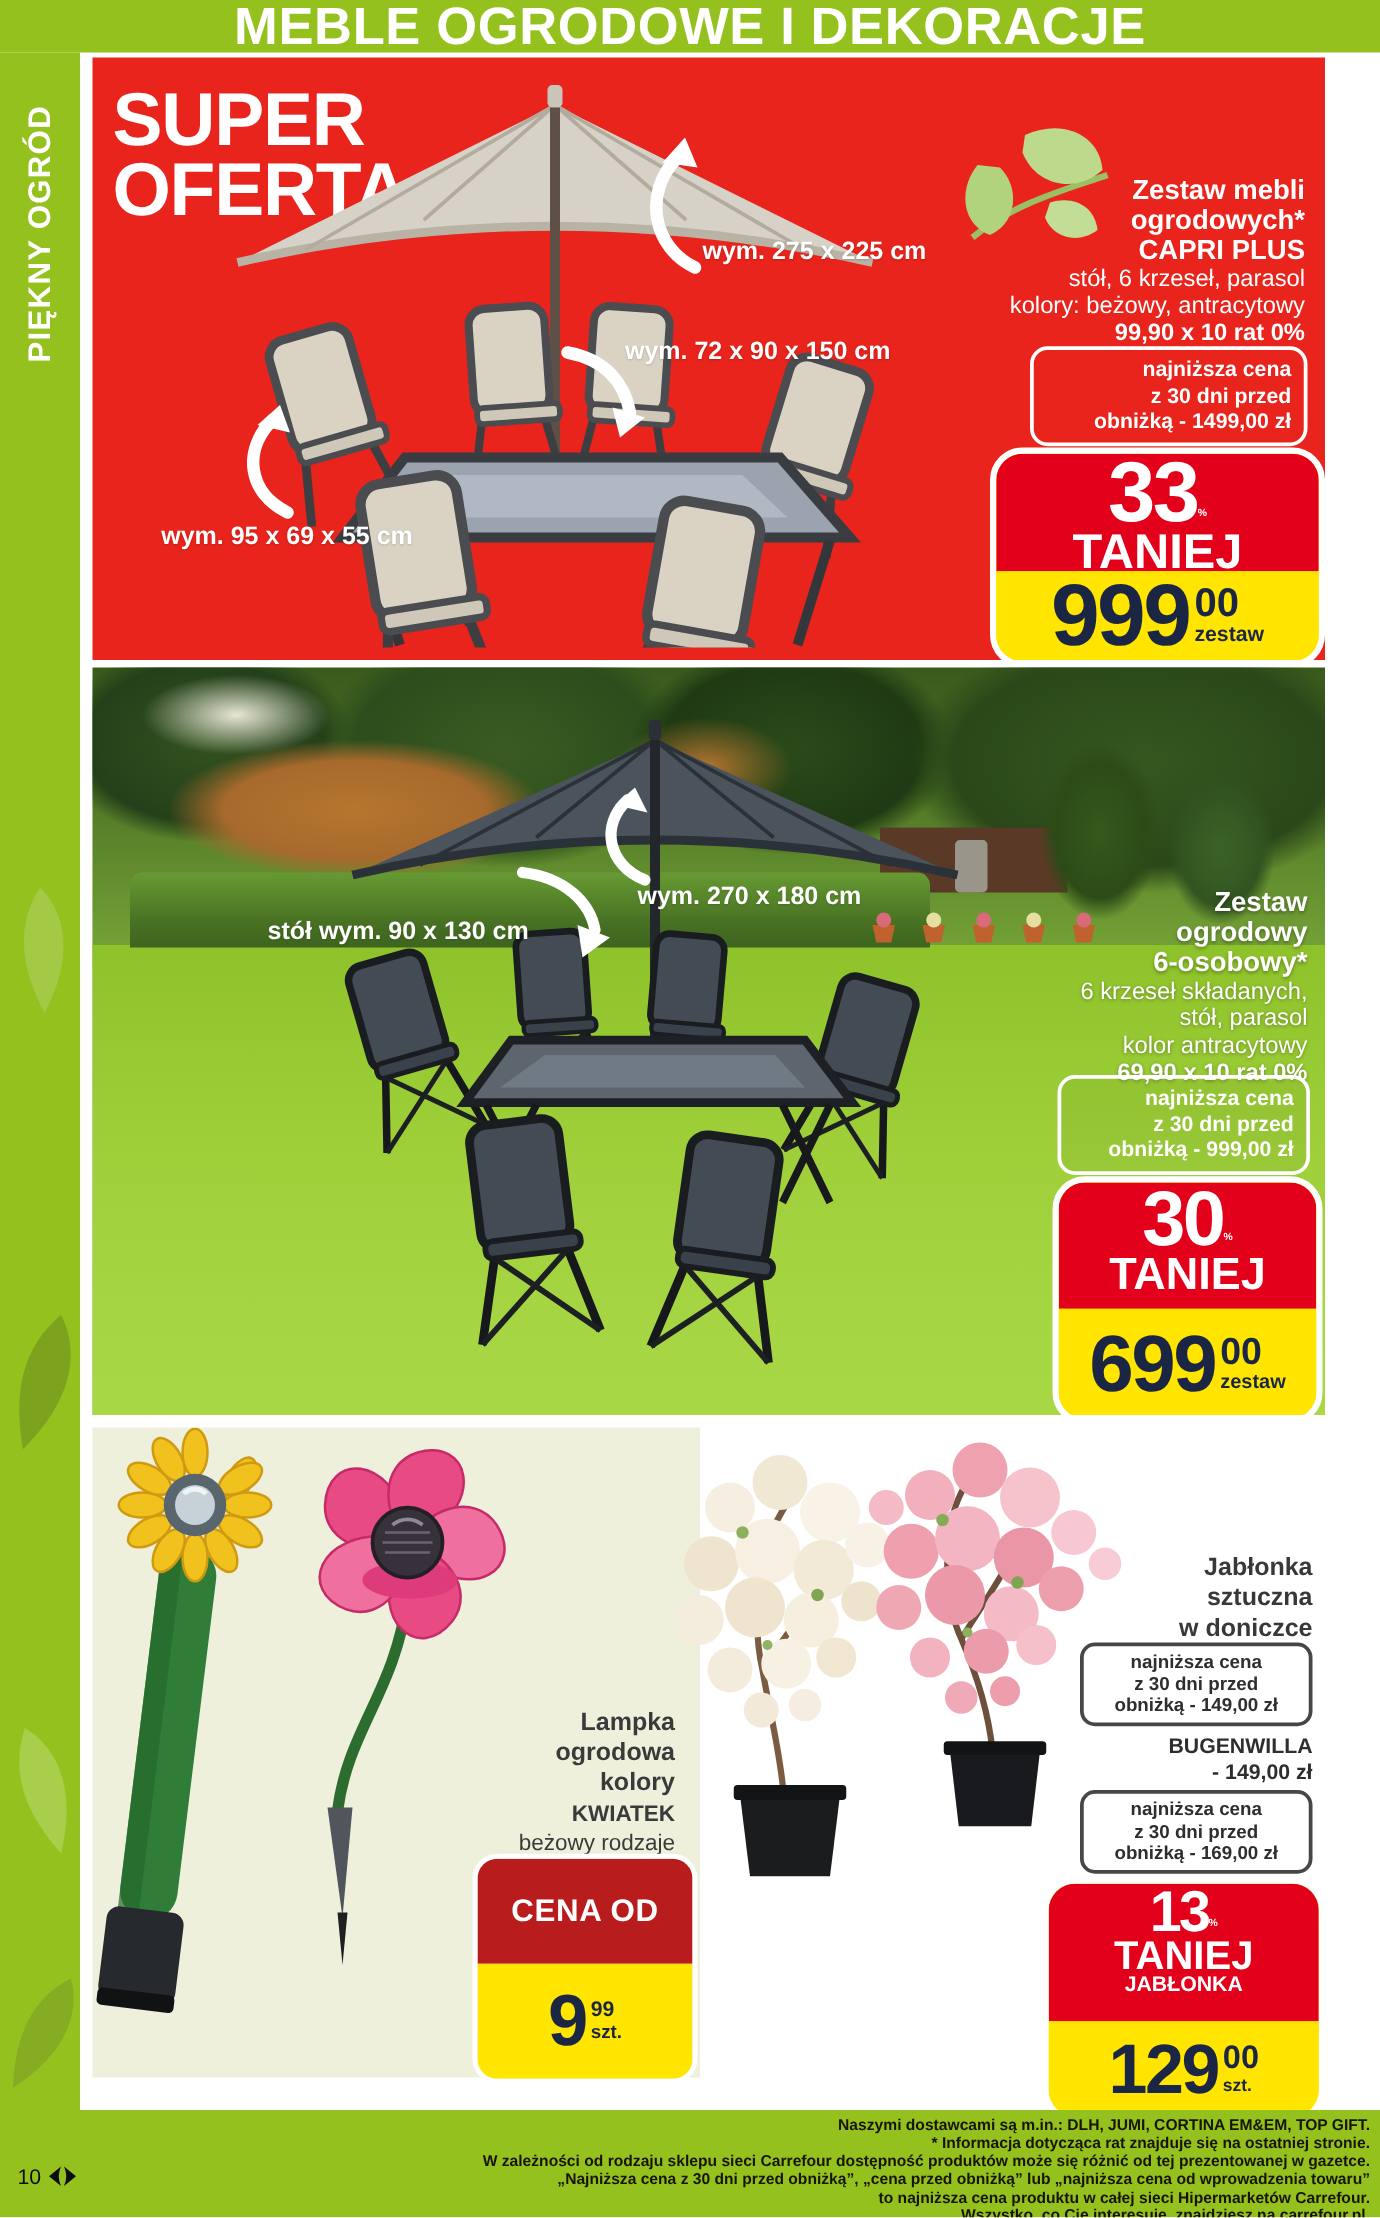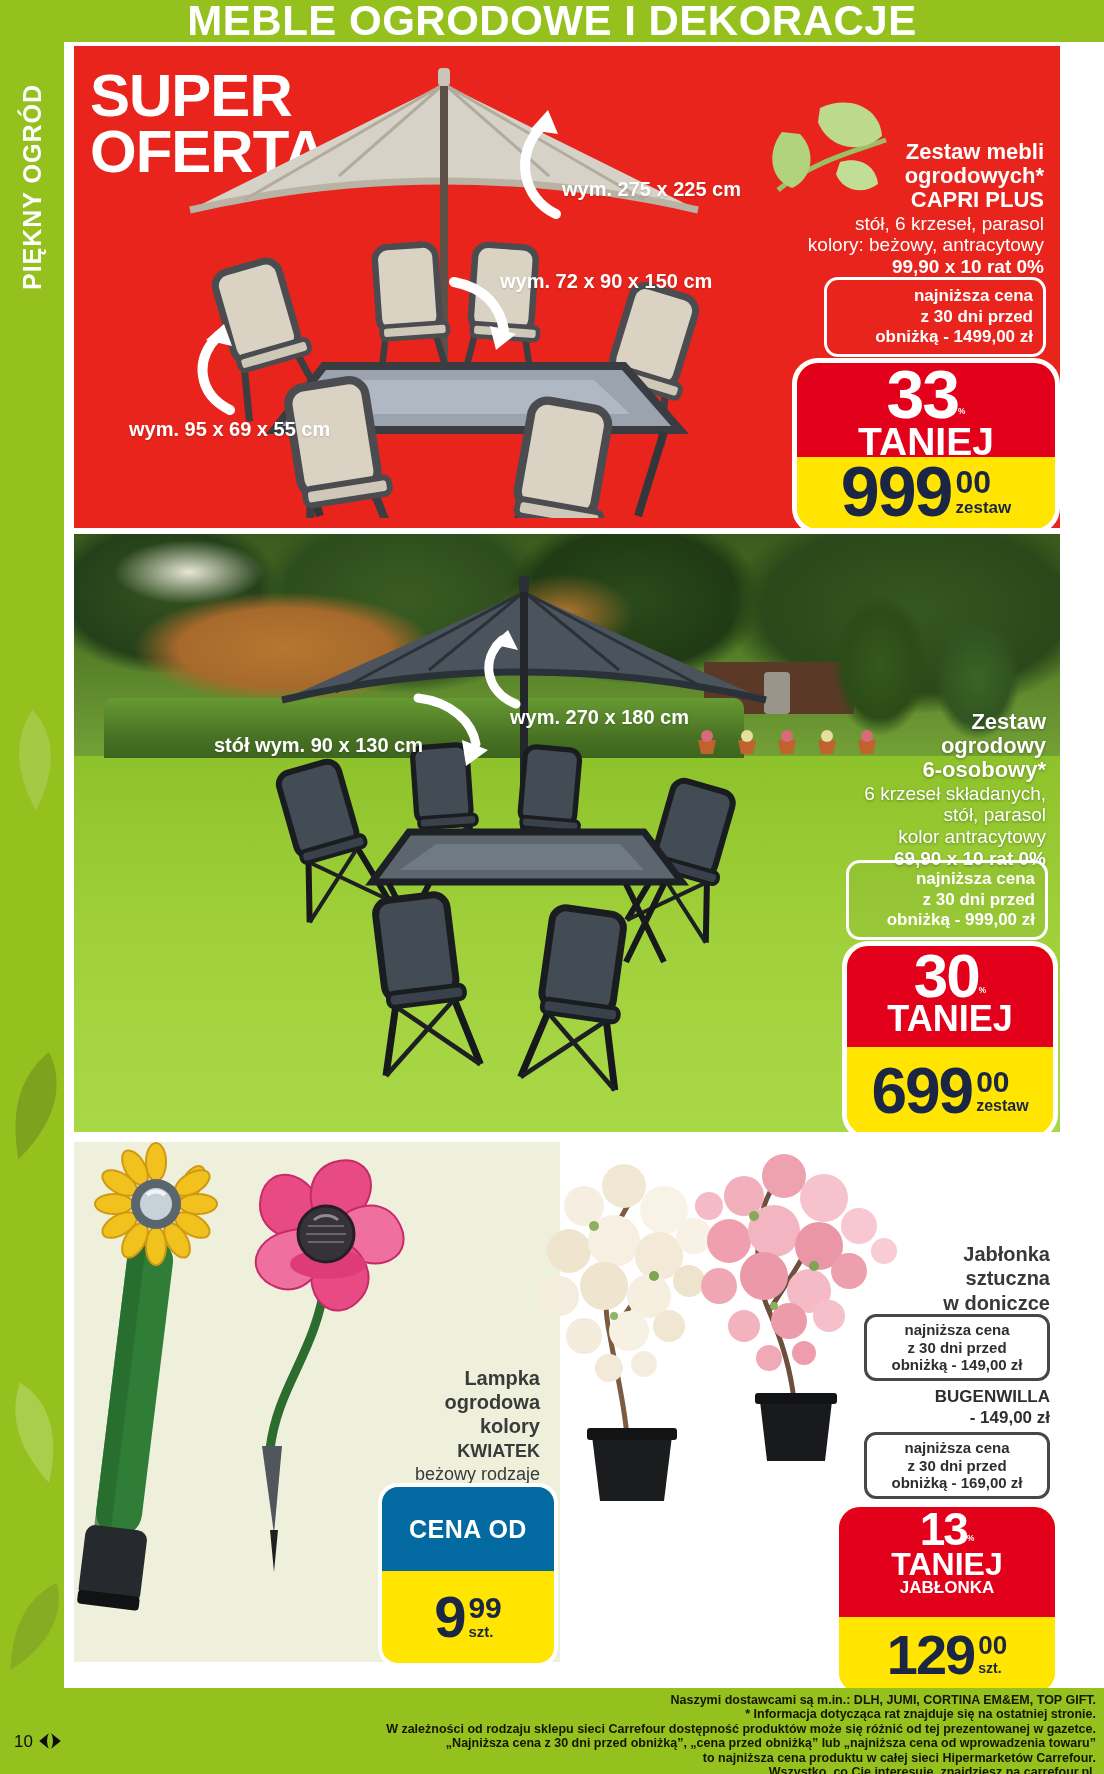--- a/index.html
+++ b/index.html
@@ -45,21 +45,21 @@
   .pcents{font-weight:800;line-height:0.9;}
   .punit{font-weight:700;margin-top:2px;}
 
   
   .o1{position:absolute;left:74px;top:46px;width:986px;height:482px;background:#e8241c;overflow:hidden;}
   .banner{position:absolute;left:16px;top:22px;font-size:60px;font-weight:800;color:#fff;
        line-height:0.94;letter-spacing:-1px;}
   .furn1{position:absolute;left:50px;top:22px;width:640px;height:450px;}
   .leafsprig{position:absolute;left:688px;top:46px;width:135px;height:120px;}
   .arrow{position:absolute;}
-  .o1 .dim1{left:488px;top:132px;}
+  .o1 .dim1{left:488px;top:144px;}
   .o1 .dim2{left:426px;top:224px;}
   .o1 .dim3{left:55px;top:372px;}
   .o1txt{position:absolute;right:16px;top:94px;text-align:right;color:#fff;}
   .tb{font-size:22px;font-weight:800;line-height:1.1;white-space:nowrap;}
   .tr{font-size:19px;line-height:1.15;white-space:nowrap;margin-left:32px;}
   .tbold{font-size:19px;font-weight:800;line-height:1.15;white-space:nowrap;}
   .wbox1{right:14px;top:231px;width:196px;}
   .bg1{right:0;top:312px;width:258px;height:166px;}
   .bg1 .btop{height:90px;padding-top:4px;}
   .bg1 .pnum{font-size:68px;}
@@ -97,25 +97,25 @@
   .o3{position:absolute;left:74px;top:1142px;width:986px;height:546px;background:#ffffff;}
   .cream{position:absolute;left:0;top:0;width:486px;height:520px;background:#eef0dc;}
   .lampsvg{position:absolute;left:0;top:0;width:486px;height:520px;}
   .treesvg{position:absolute;left:390px;top:4px;width:520px;height:362px;}
   .o3txt{position:absolute;left:246px;top:224px;width:220px;text-align:right;color:#3a3a3a;}
   .o3txt .tb3{font-size:20px;font-weight:800;line-height:1.2;}
   .o3txt .tk{font-size:18px;font-weight:800;line-height:1.25;margin-top:2px;}
   .o3txt .trr{font-size:18px;line-height:1.25;}
   .cenabadge{position:absolute;left:304px;top:341px;width:172px;height:176px;border:4px solid #fff;
        border-radius:20px;overflow:hidden;display:flex;flex-direction:column;}
-  .ctop{height:84px;background:#0369a1;color:#fff;display:flex;align-items:center;justify-content:center;
+  .ctop{height:84px;background:#b91c1c;color:#fff;display:flex;align-items:center;justify-content:center;
        font-size:25px;font-weight:800;letter-spacing:0.5px;}
   .cbot{flex:1;background:#ffe500;color:#1b2644;display:flex;align-items:center;justify-content:center;}
   .cbot .pmain{font-size:58px;}
-  .cbot .pcents{font-size:30px;}
+  .cbot .pcents{font-size:17px;}
   .cbot .punit{font-size:15px;}
   .o4title{position:absolute;right:10px;top:100px;text-align:right;color:#383838;
        font-size:20px;font-weight:800;line-height:1.22;}
   .o4title div{white-space:nowrap;}
   .dbox{position:absolute;border:3px solid #474747;border-radius:12px;background:#fff;color:#2e2e2e;
        font-weight:700;font-size:15px;line-height:1.17;text-align:center;padding:4px 6px;}
   .dbox span{display:block;white-space:nowrap;}
   .d1{right:10px;top:172px;width:168px;}
   .alt{position:absolute;right:10px;top:244px;text-align:right;color:#2e2e2e;font-weight:800;
        font-size:17px;line-height:1.25;}

